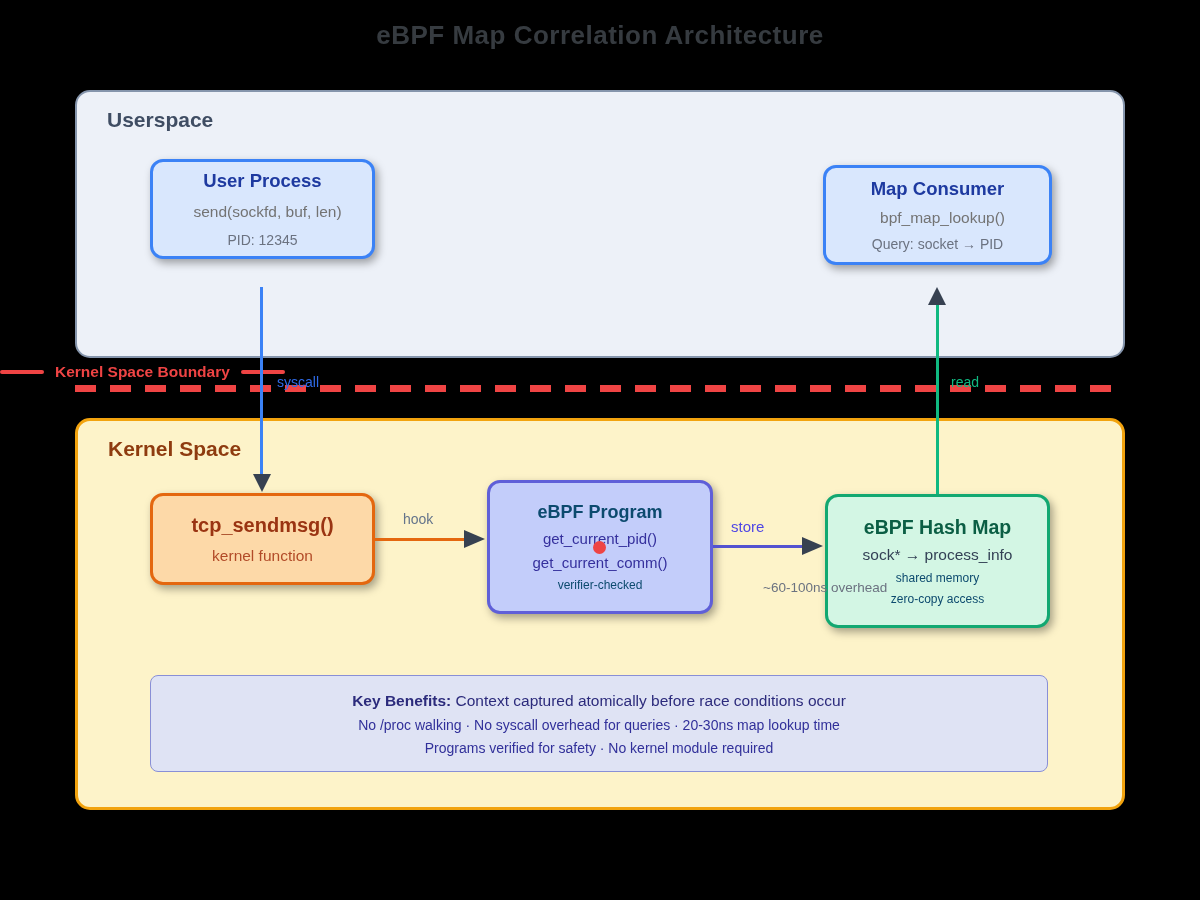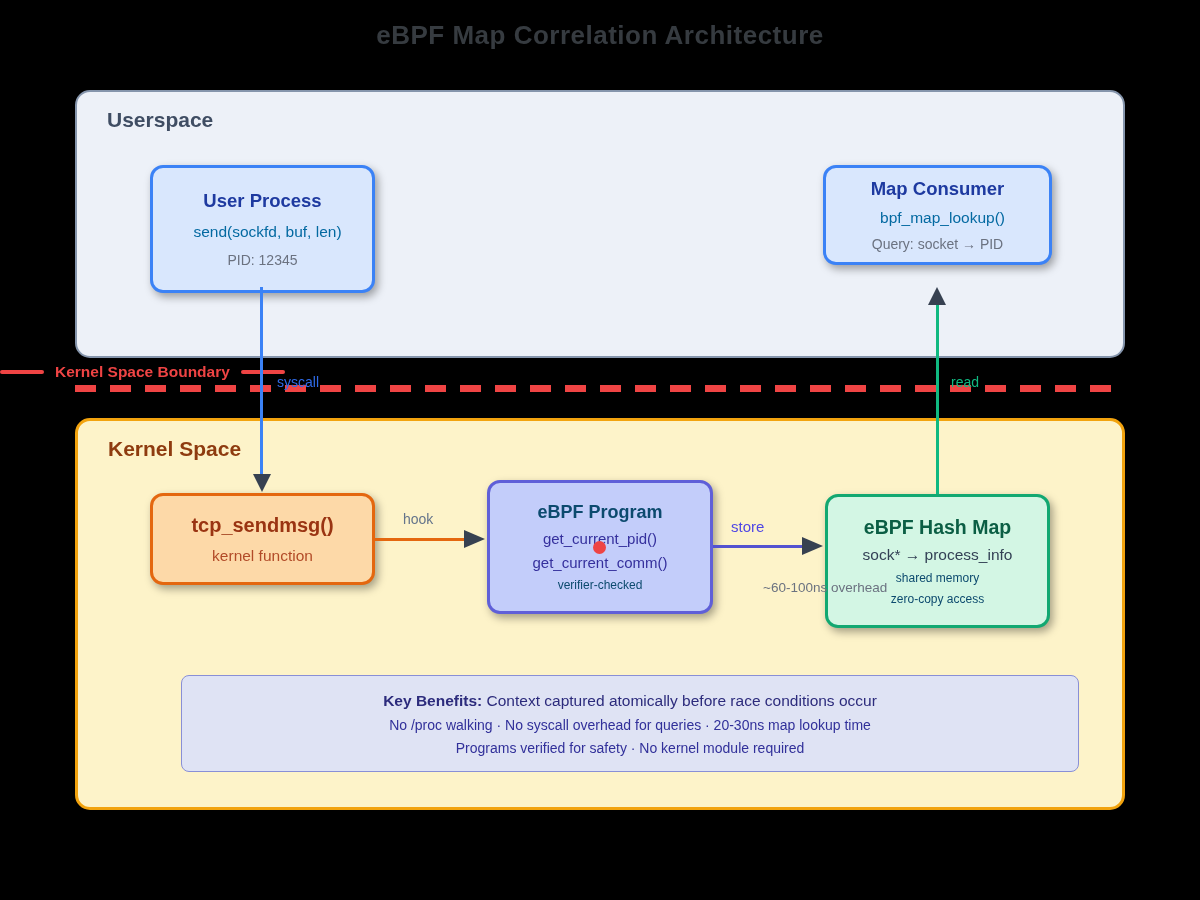--- a/index.html
+++ b/index.html
@@ -28,30 +28,30 @@
   
   .node {
     position:absolute; border-radius:13px; display:flex; flex-direction:column;
     align-items:center; justify-content:center; text-align:center;
     box-shadow:3px 4px 8px rgba(0,0,0,0.35);
   }
   .node-blue   { background:#d9e7fd; border:3px solid #3b82f6; }
   .node-orange { background:#fdd9a8; border:3px solid #e4670f; }
   .node-indigo { background:#c3cdfa; border:3px solid #5f5fd8; }
   .node-green  { background:#d3f6e4; border:3px solid #12a871; }
-  .user-process { left:150px; top:165px; width:225px; height:128px; row-gap:11px; }
+  .user-process { left:150px; top:159px; width:225px; height:100px; row-gap:11px; }
   .map-consumer { left:823px; top:165px; width:229px; height:100px; row-gap:9px; }
   .tcp-node     { left:150px; top:493px; width:225px; height:92px;  row-gap:10px; }
   .ebpf-node    { left:487px; top:480px; width:226px; height:134px; row-gap:7px; }
   .hashmap-node { left:825px; top:494px; width:225px; height:134px; row-gap:7px; }
   .nt-blue   { font-size:18.5px; font-weight:bold; color:#1e3aa0; }
   .nt-orange { font-size:20px;  font-weight:bold; color:#9a3412; }
   .nt-indigo { font-size:18px;  font-weight:bold; color:#0c4a6e; }
   .nt-green  { font-size:19.5px; font-weight:bold; color:#0b5e44; }
-  .code-blue   { font-size:15.5px; color:#0369a1;margin-left:10px; }
+  .code-blue   { font-size:15.5px; color:#737373;margin-left:10px; }
   .code-indigo { font-size:15px;   color:#35309d; }
   .sub-grey    { font-size:14px;   color:#6b7280; }
   .sub-rust    { font-size:15.5px; color:#b24b28; }
   .sub-slate   { font-size:15.5px; color:#334155; }
   .sub-muted   { font-size:12px; color:#0c4a6e; }
   
   .boundary-dashes {
     position:absolute; left:75px; top:385px; width:1050px; height:7px;
     background:repeating-linear-gradient(90deg,#ef4444 0 21px,transparent 21px 35px);
   }
@@ -59,21 +59,21 @@
     position:absolute; left:0; top:363px; width:1200px; display:flex;
     align-items:center; column-gap:11px;
   }
   .boundary-text { font-size:15.5px; font-weight:bold; color:#ef4444; }
   .dash-seg { width:44px; height:4px; background:#ef4444; border-radius:2px; }
   
   .benefits {
     position:absolute; left:150px; top:675px; width:898px; height:97px;
     background:#dfe3f4; border:1.5px solid #898fd6; border-radius:8px;
     display:flex; flex-direction:column; align-items:center; justify-content:center;
-    row-gap:7px; text-align:center;margin-left:31px;
+    row-gap:7px; text-align:center;
   }
   .benefits-line1 { font-size:15.5px; color:#2c2b7c; }
   .benefits-line1 b { font-weight:bold; }
   .benefits-line { font-size:14px; color:#31309a; }
   
   .vline { position:absolute; width:3px; }
   .hline { position:absolute; height:3px; }
   .line-blue   { background:#3b82f6; }
   .line-orange { background:#e4670f; }
   .line-indigo { background:#5352d0; }

